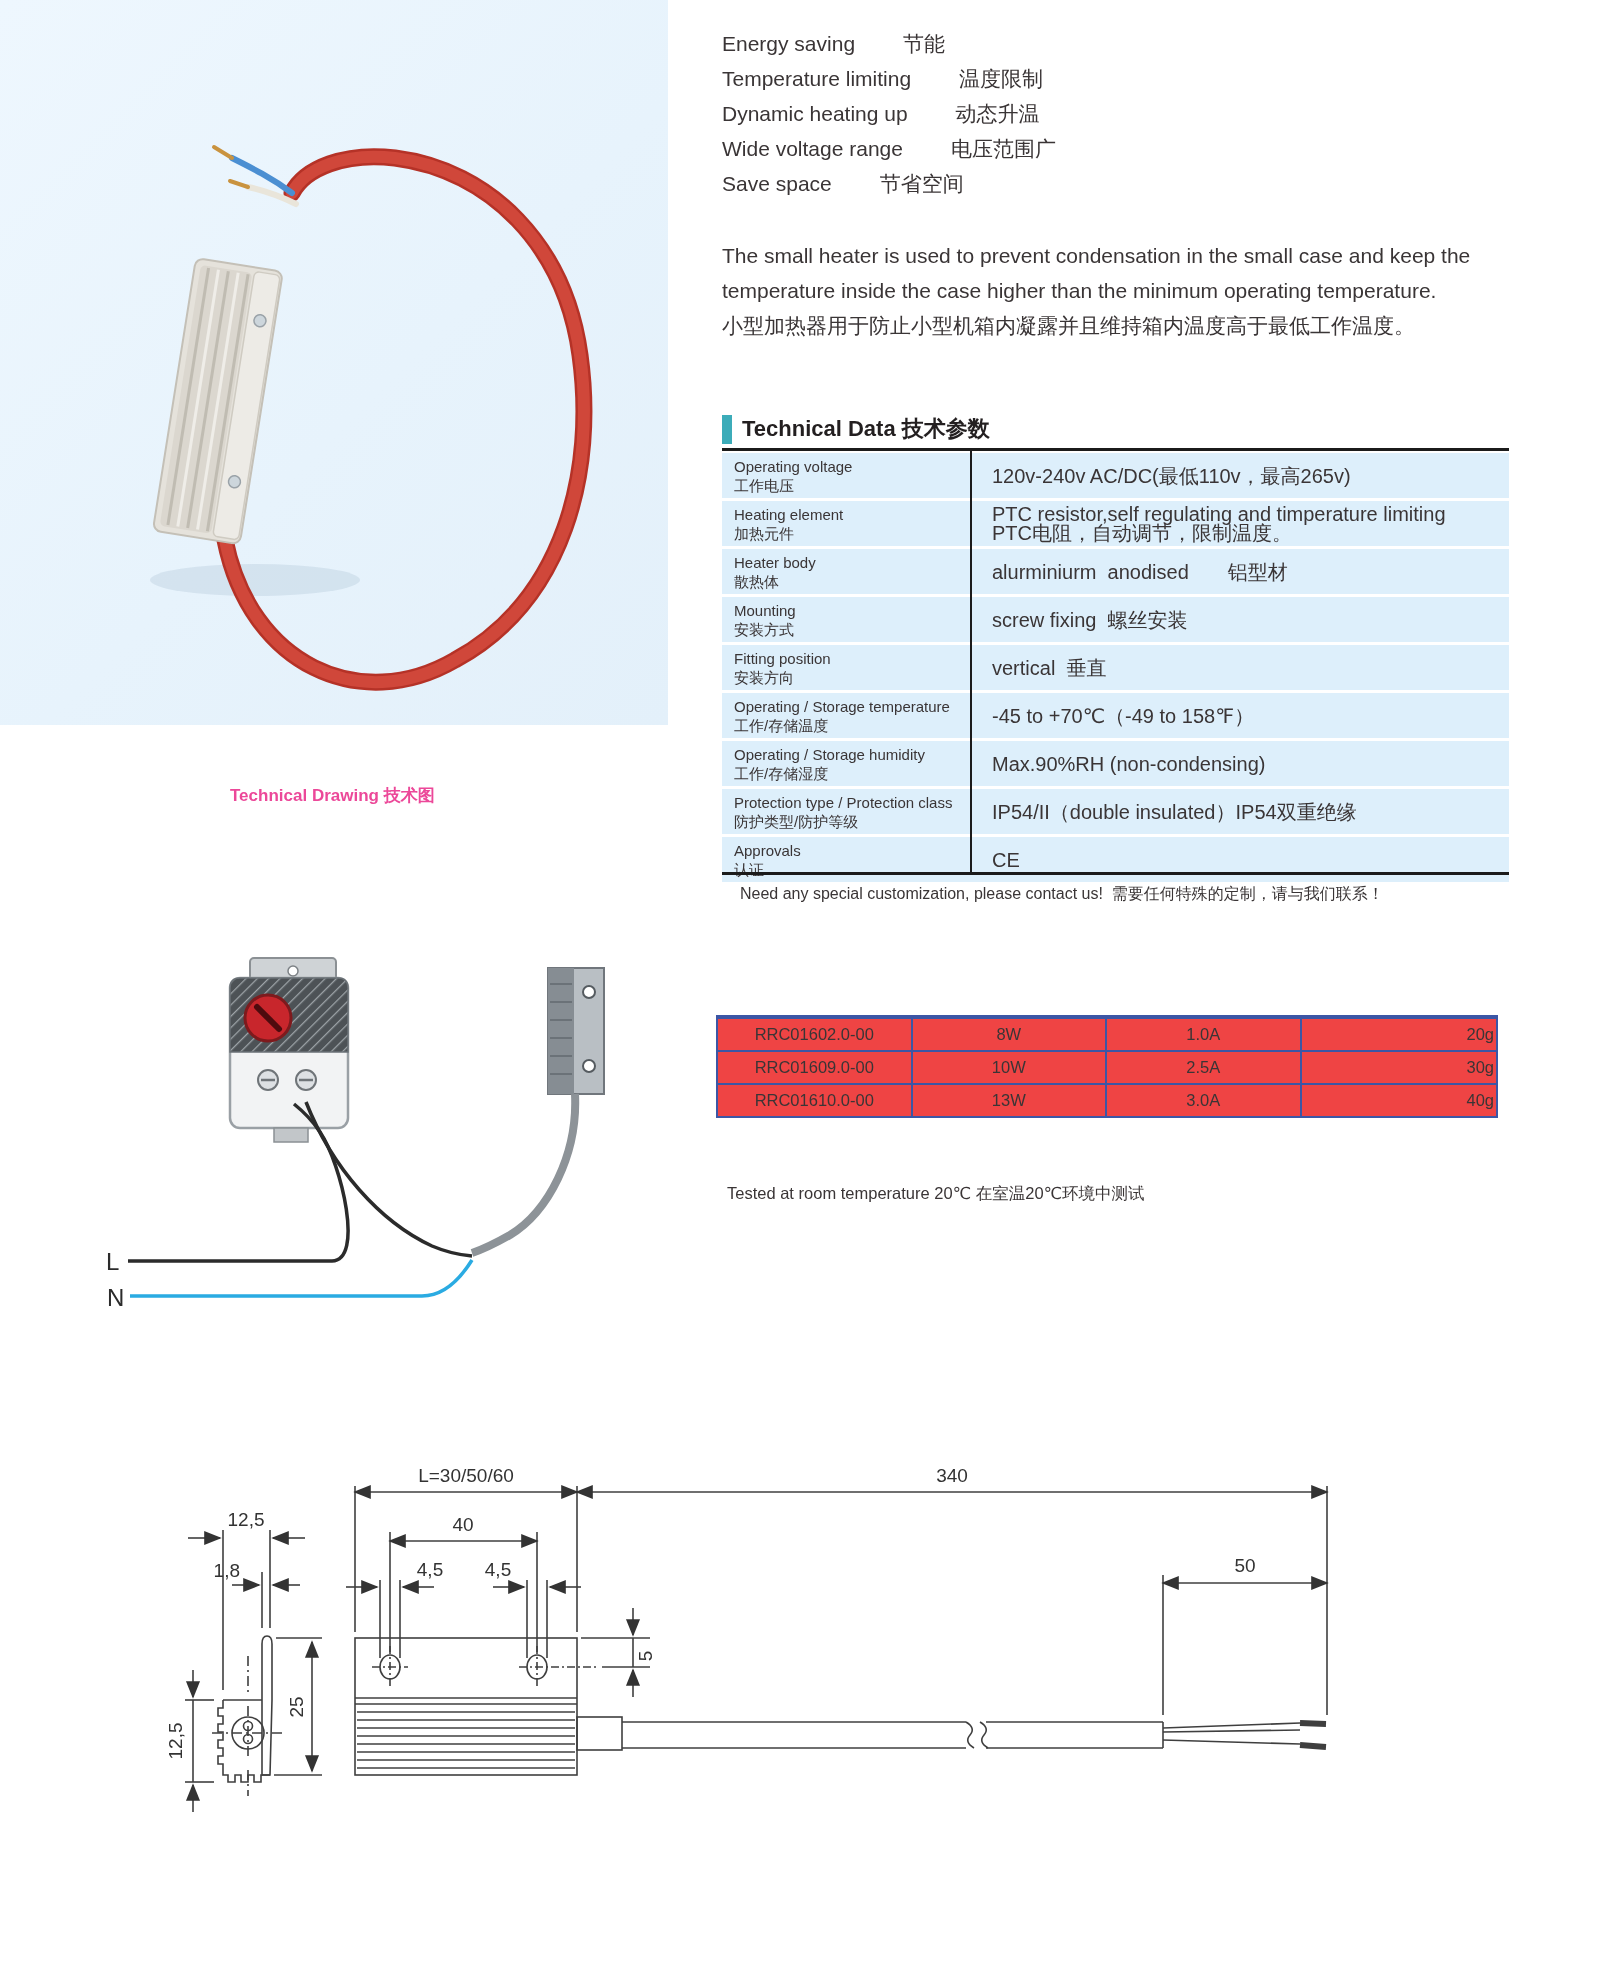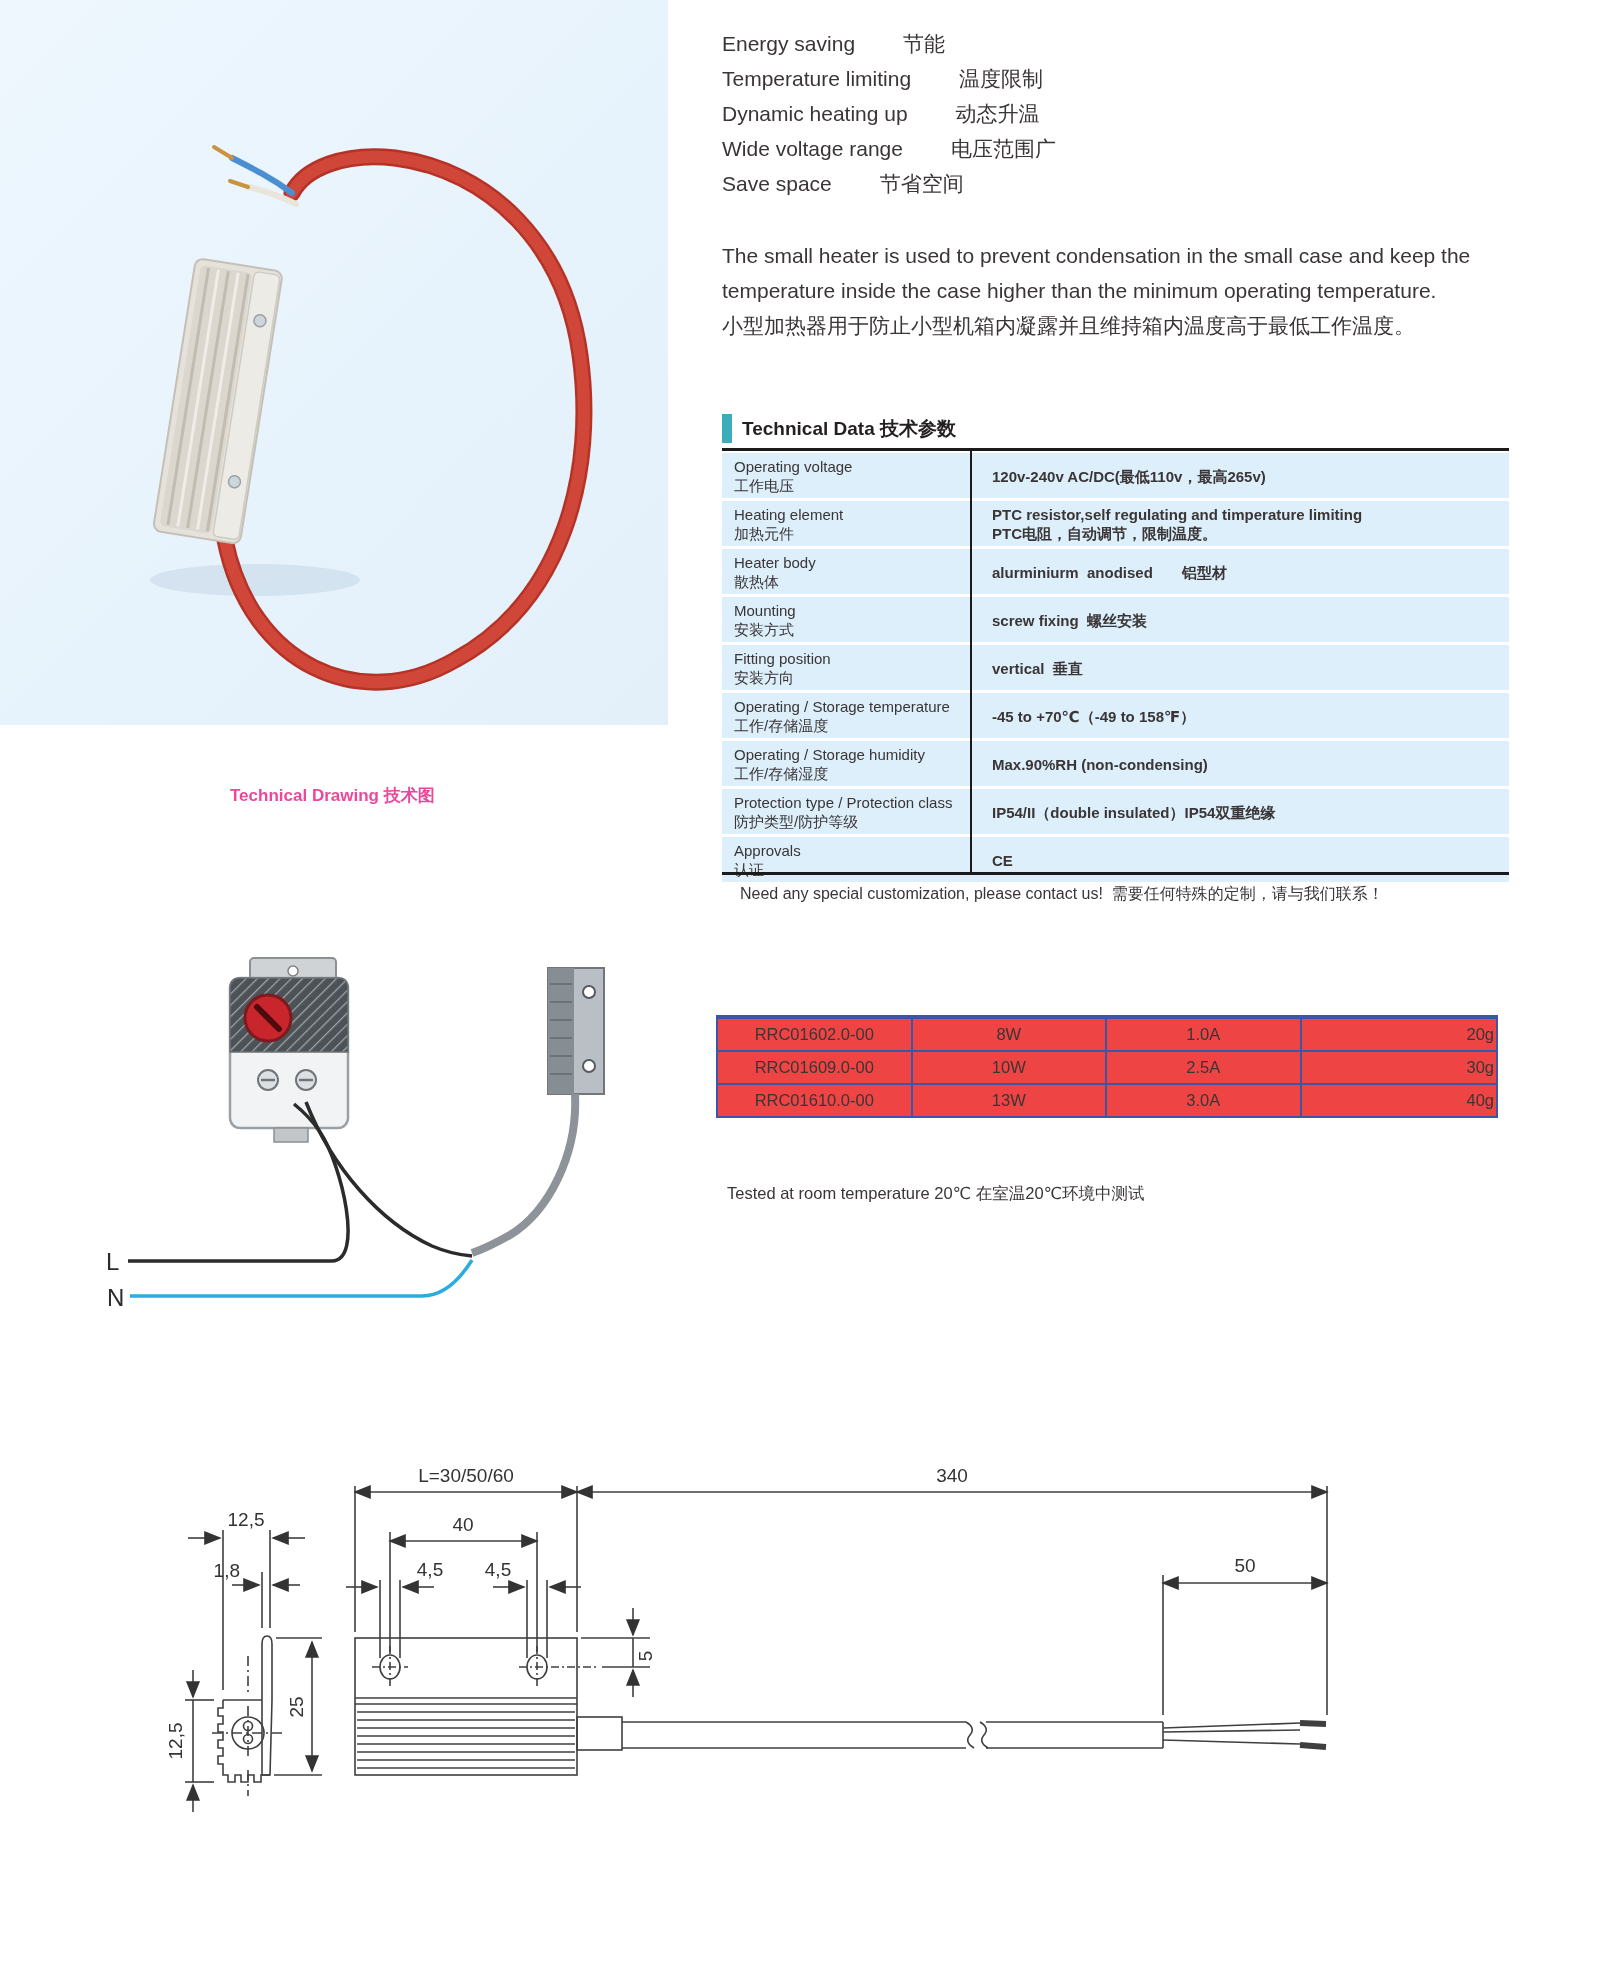--- a/index.html
+++ b/index.html
@@ -10,28 +10,28 @@
               background:linear-gradient(135deg,#eef7fe 0%,#e7f3fc 55%,#e3f0fa 100%);}
   
   .features{position:absolute;left:722px;top:30px;font-size:21px;color:#3a3536;}
   .feat-row{display:flex;align-items:baseline;height:35px;}
   .feat-zh{margin-left:48px;}
   
   .descr{position:absolute;left:722px;top:238px;width:800px;font-size:21px;line-height:35px;color:#3a3536;}
   
   .tech-title{position:absolute;left:722px;top:414px;display:flex;align-items:center;}
   .tech-bar{width:10px;height:29px;background:#3cacb9;margin-right:10px;}
-  .tech-title-text{font-size:19px;font-weight:bold;color:#231f20;}
+  .tech-title-text{font-size:22px;font-weight:bold;color:#231f20;}
   .tech-rule-top{position:absolute;left:722px;top:448px;width:787px;height:3px;background:#1b1b1b;}
   .tech-rule-bottom{position:absolute;left:722px;top:872px;width:787px;height:3px;background:#1b1b1b;}
   .tech-table{position:absolute;left:722px;top:453px;width:787px;}
   .trow{display:flex;margin-bottom:3px;min-height:44px;background:#ddeffb;}
   .tlabel{width:248px;padding:4px 4px 3px 12px;box-sizing:border-box;font-size:15px;line-height:19px;}
-  .tvalue{flex:1;padding:4px 4px 3px 22px;box-sizing:border-box;font-size:15px;line-height:19px;
-          display:flex;flex-direction:column;justify-content:center;white-space:pre-wrap;font-weight:bold;}
+  .tvalue{flex:1;padding:4px 4px 3px 22px;box-sizing:border-box;font-size:20px;line-height:19px;
+          display:flex;flex-direction:column;justify-content:center;white-space:pre-wrap;}
   .tech-divider{position:absolute;left:970px;top:451px;width:2px;height:421px;background:#1b1b1b;}
   .tech-note{position:absolute;left:740px;top:884px;font-size:16px;color:#3a3536;white-space:pre-wrap;}
   
   .drawing-caption{position:absolute;left:230px;top:784px;font-size:17px;font-weight:600;color:#ec4899;}
   
   .art-table{position:absolute;left:716px;top:1015px;width:782px;border:2px solid #3c56a5;box-sizing:border-box;}
   .art-header{display:flex;background:#cfe9f7;}
   .art-hcell{width:25%;box-sizing:border-box;border-right:2px solid #3c56a5;
              text-align:center;font-size:16.5px;line-height:22px;padding:5px 2px;color:#3a3536;}
   .art-hcell:last-child{border-right:none;}

